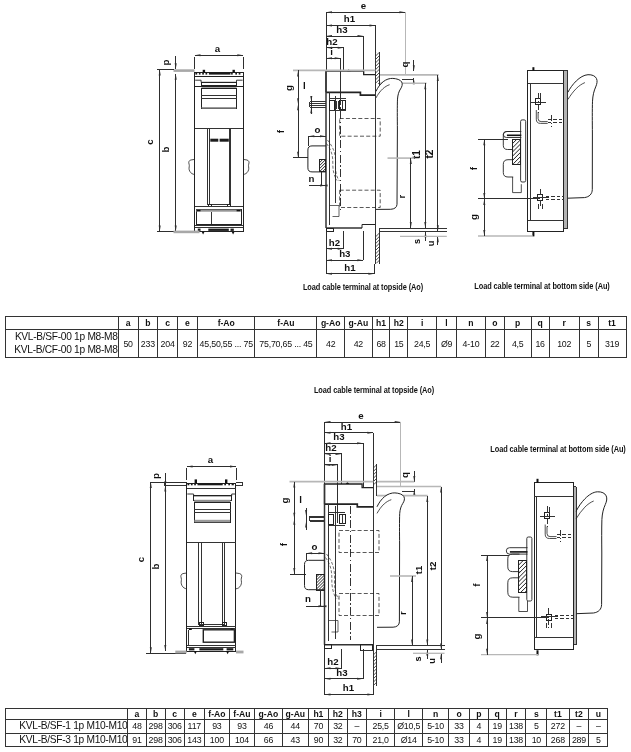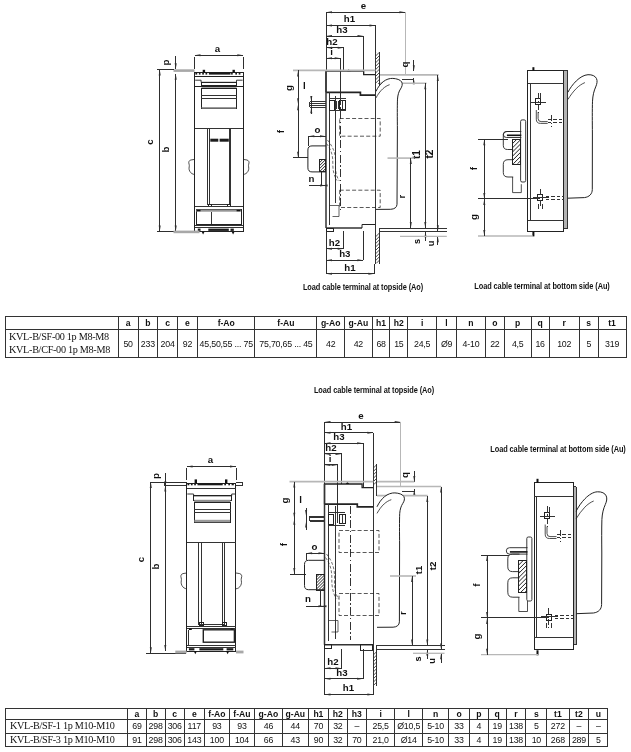--- a/index.html
+++ b/index.html
@@ -4,21 +4,21 @@
 * { margin:0; padding:0; box-sizing:border-box; }
 html,body { width:631px; height:752px; background:#fff; font-family:"Liberation Sans",sans-serif; -webkit-font-smoothing:antialiased; }
 #page { position:relative; width:631px; height:752px; overflow:hidden; }
 svg { position:absolute; left:0; top:0; }
 svg text { font-family:"Liberation Sans",sans-serif; -webkit-font-smoothing:antialiased; }
 .cap { position:absolute; font-size:8.7px; font-weight:700; color:#111; white-space:nowrap; transform:translateX(-50%) scaleX(0.85); letter-spacing:-0.1px; }
 table.dt { position:absolute; border-collapse:collapse; table-layout:fixed; color:#111; }
 table.dt td { border:0.9px solid #333; text-align:center; vertical-align:middle; overflow:hidden; white-space:nowrap; }
 table.dt td.h { font-weight:700; font-size:8.6px; }
 table.dt td.v { font-size:8.8px; letter-spacing:-0.2px; }
-table.dt td.m { text-align:left; padding-left:3.5px; font-size:10.2px; letter-spacing:-0.3px; line-height:1.2;font-family:Liberation Serif, serif; }
+table.dt td.m { text-align:right; padding-left:3.5px; font-size:10.2px; letter-spacing:-0.3px; line-height:1.2; }
 </style></head>
 <body>
 <div id="page">
 <svg width="631" height="752" viewBox="0 0 631 752">
 <line x1="194.5" y1="55.5" x2="243.3" y2="55.5" stroke="#2e2e2e" stroke-width="1" shape-rendering="crispEdges" stroke-linecap="butt"></line>
 <g transform="translate(194.5,55.3) rotate(180)">
         <path d="M0,0 L-6.0,-1.0 L-6.0,1.0 Z" fill="#2e2e2e"></path>
       </g>
 <g transform="translate(243.3,55.3) rotate(0)">
         <path d="M0,0 L-6.0,-1.0 L-6.0,1.0 Z" fill="#2e2e2e"></path>
@@ -940,21 +940,21 @@
           <td class="h">p</td>
           <td class="h">q</td>
           <td class="h">r</td>
           <td class="h">s</td>
           <td class="h">t1</td>
           <td class="h">t2</td>
           <td class="h">u</td>
         </tr>
 <tr style="height:13.5px">
           <td class="m">KVL-B/SF-1 1p M10-M10</td>
-          <td class="v">69</td>
+          <td class="v">48</td>
           <td class="v">298</td>
           <td class="v">306</td>
           <td class="v">117</td>
           <td class="v">93</td>
           <td class="v">93</td>
           <td class="v">46</td>
           <td class="v">44</td>
           <td class="v">70</td>
           <td class="v">32</td>
           <td class="v">–</td>

